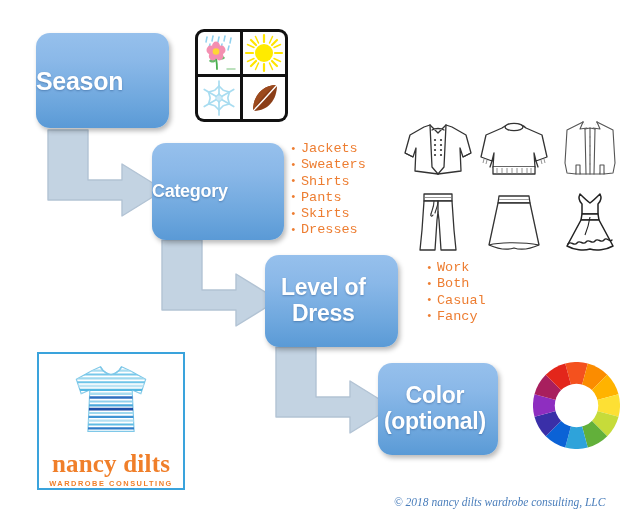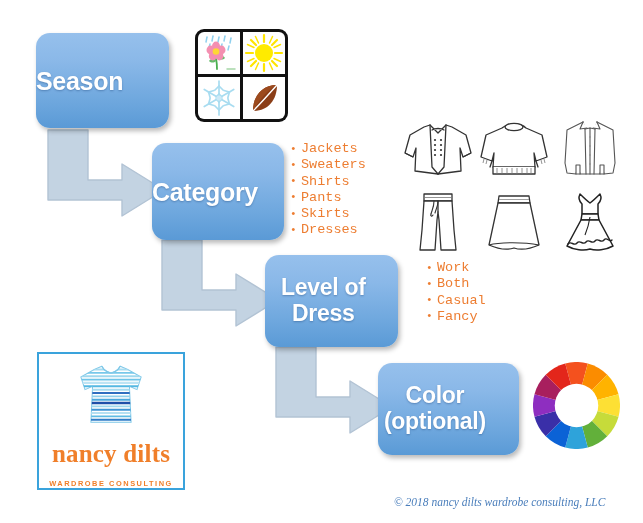--- a/index.html
+++ b/index.html
@@ -28,23 +28,23 @@
     text-align: center;
     color: #ffffff;
     font-weight: bold;
     letter-spacing: -0.3px;
     text-shadow: 0 1px 2px rgba(40,80,130,0.45);
     line-height: 1.12;
     box-sizing: border-box;
     z-index: 4;
   }
   #box-season   { left: 36px;  top: 33px;  width: 133px; height: 95px;  font-size: 25px; }
-  #box-category { left: 152px; top: 143px; width: 132px; height: 97px;  font-size: 25px; }
+  #box-category { left: 152px; top: 143px; width: 132px; height: 97px;  font-size: 18px; }
   #box-level    { left: 265px; top: 255px; width: 133px; height: 92px;  font-size: 23px; padding: 0 16px;}
-  #box-color    { left: 378px; top: 363px; width: 141px; height: 92px;  font-size: 23px; padding: 0 6px;}
+  #box-color    { left: 378px; top: 363px; width: 120px; height: 92px;  font-size: 23px; padding: 0 6px;}
 
   
   .elbow-arrow {
     position: absolute;
     z-index: 2;
   }
 
   
   .bullet-list {
     position: absolute;
@@ -151,21 +151,21 @@
     letter-spacing: 0.2px;
     margin-top: 12px;
     text-align: center;
   }
   #logo-tagline {
     color: #F07F2A;
     font-family: "Liberation Sans", sans-serif;
     font-weight: bold;
     font-size: 7.4px;
     letter-spacing: 1.55px;
-    margin-top: 12px;
+    margin-top: 2px;
   }
 
   
   #copyright {
     position: absolute;
     left: 394px;
     top: 480px;
     color: #4a7ebb;
     font-family: "Liberation Serif", serif;
     font-style: italic;

